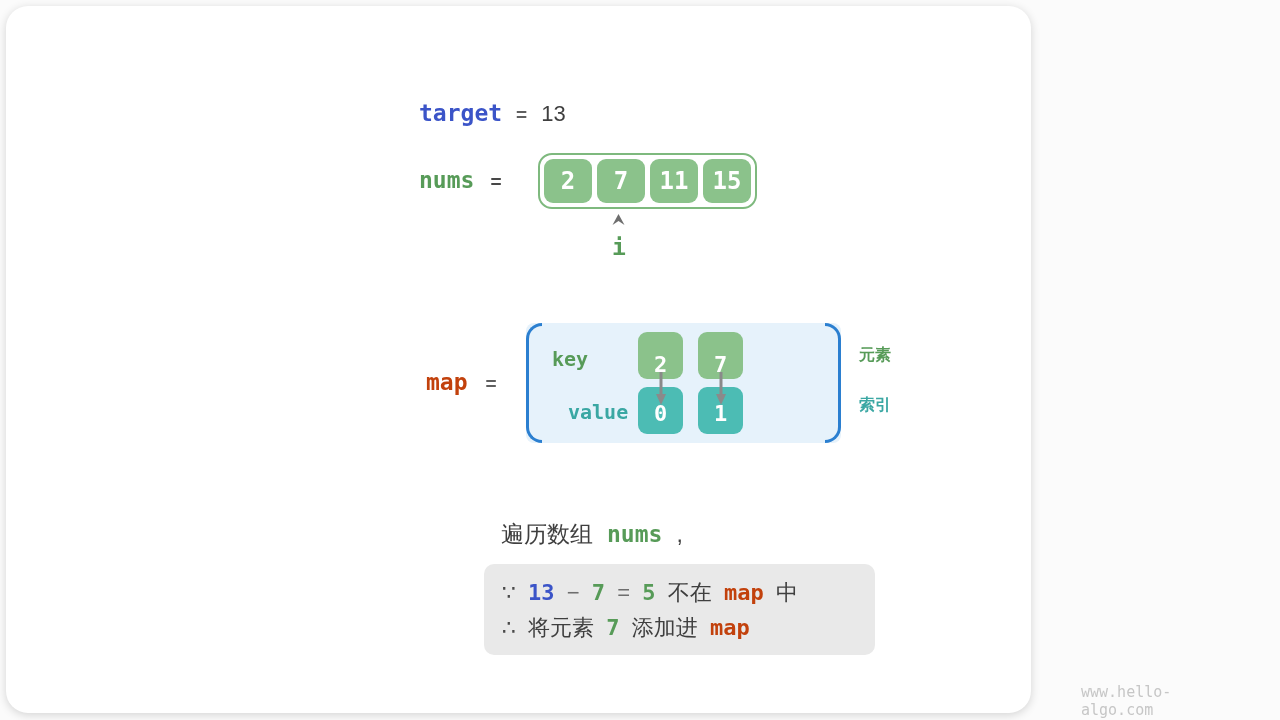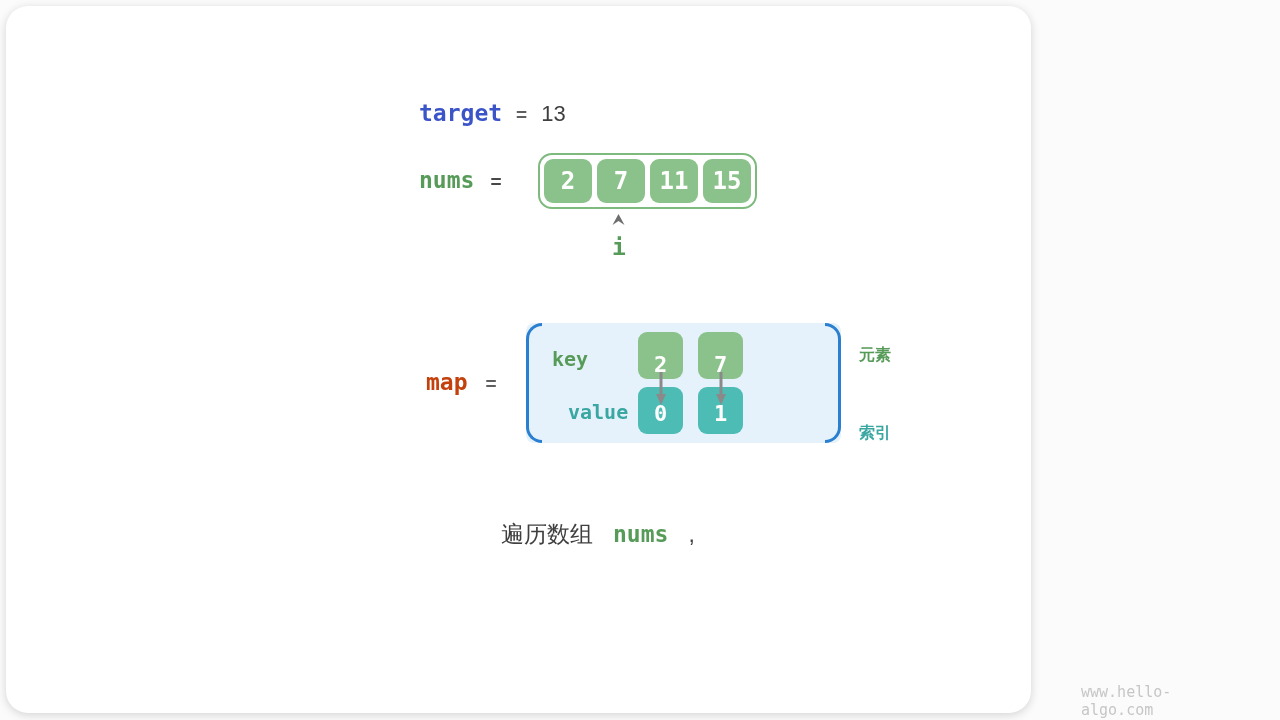--- a/index.html
+++ b/index.html
@@ -53,24 +53,24 @@
   .kv-label.value { left: 26px; top: 77px; margin-left: 16px; }
   .kv-cell { position: absolute; width: 45px; height: 47px; border-radius: 9px;
              color: #ffffff; font-family: "DejaVu Sans Mono", monospace; font-weight: bold;
              font-size: 22px; display: flex; justify-content: center; }
   .kv-cell.key   { top: 9px;  background: #8bc28b; align-items: flex-end; padding-bottom: 2px; }
   .kv-cell.value { top: 64px; background: #4cbcb4; align-items: center; padding-top: 6px; }
   .kv-arrow { position: absolute; top: 49px; }
 
   .side-label { font-size: 16px; font-weight: bold; }
   .side-label.el  { left: 853px; top: 339px; }
-  .side-label.idx { left: 853px; top: 389px; margin-top: 28px; }
+  .side-label.idx { left: 853px; top: 389px; }
 
   
-  .caption { left: 495px; top: 513px; font-size: 23px; display: flex; gap: 20px; align-items: baseline; }
+  .caption { left: 495px; top: 513px; font-size: 23px; display: flex; gap: 14px; align-items: baseline; }
   .note-box { left: 478px; top: 558px; width: 391px; height: 91px;
               background: #e9e9e9; border-radius: 10px; padding: 11px 18px; }
   .note-line { font-size: 22px; line-height: 35px; white-space: pre; }
   .note-line .sym { color: #4a4a4a; margin-right: 12px; }
   .note-line .code { font-family: "DejaVu Sans Mono", monospace; font-weight: bold; }
 
   .watermark { left: 1075px; top: 677px; font-size: 15px; color: #c6c6c6;
                font-family: "DejaVu Sans Mono", monospace; }
 </style>
 </head>
@@ -126,15 +126,19 @@
     </div>
   <div class="abs side-label el c-green">元素</div>
   <div class="abs side-label idx c-teal">索引</div>
 
   <div class="abs caption">
     <span class="c-dark">遍历数组</span>
     <span class="mono bold c-green">nums</span>
     <span class="c-dark">,</span>
   </div>
 
+  <div class="abs note-box">
+      <div class="note-line"><span class="sym">∵</span><span class="c-indigo code">13</span><span class="c-gray">  −  </span><span class="c-green code">7</span><span class="c-gray">  =  </span><span class="c-green code">5</span><span class="c-dark">  不在  </span><span class="c-blue code">map</span><span class="c-dark">  中</span></div>
+      <div class="note-line"><span class="sym">∴</span><span class="c-dark">将元素  </span><span class="c-green code">7</span><span class="c-dark">  添加进  </span><span class="c-blue code">map</span></div>
+    </div>
 
   <div class="abs watermark">www.hello-algo.com</div>
 </div>
 
 </body></html>

